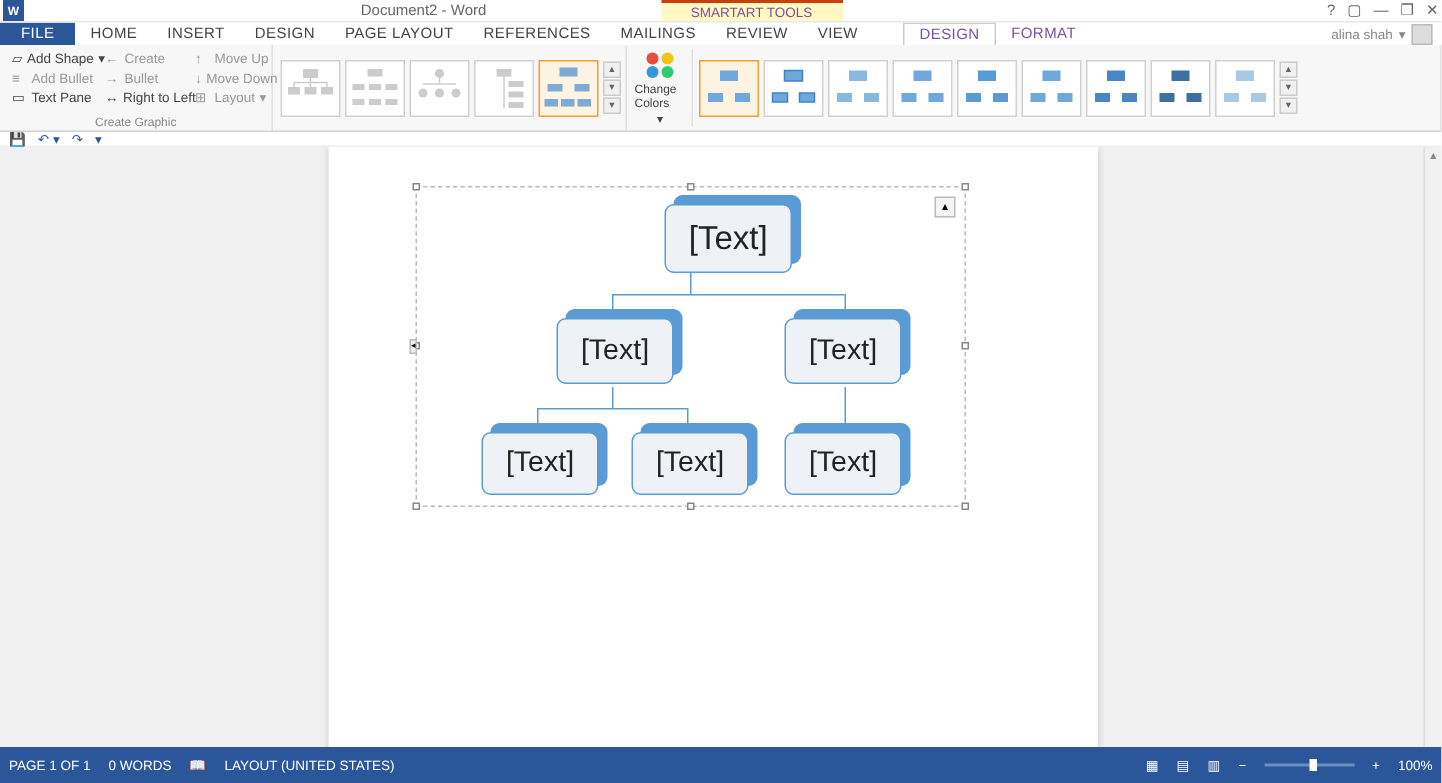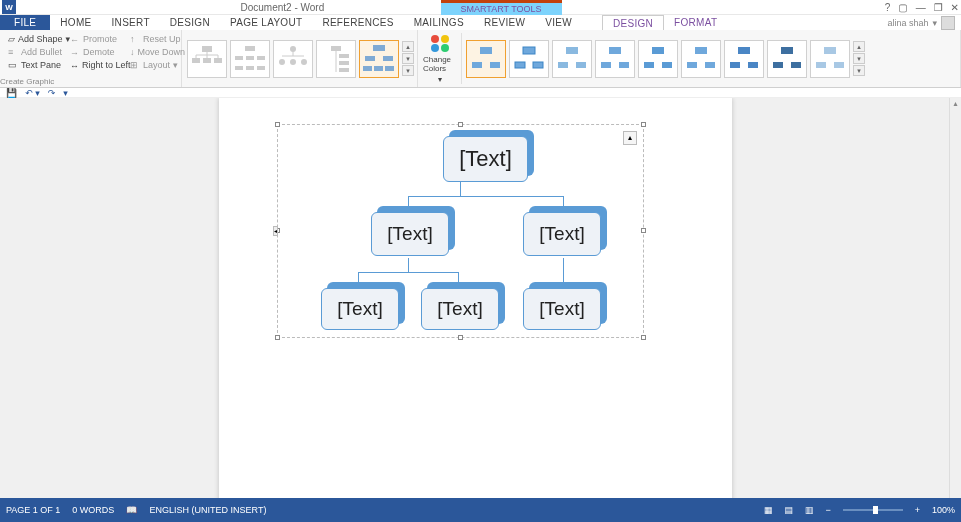--- a/index.html
+++ b/index.html
@@ -2,38 +2,38 @@
 <html><head>
 <meta charset="utf-8">
 <style>
 * { margin: 0; padding: 0; box-sizing: border-box; font-family: "Segoe UI", Arial, sans-serif; }
 body { width: 961px; height: 522px; background: #fff; overflow: hidden; position: relative; font-size: 11px; }
 
 
 .titlebar { height: 15px; background: #fff; display: flex; align-items: center; position: relative; border-bottom: 1px solid #e8e8e8; }
 .word-icon { width: 14px; height: 14px; background: #2b579a; color: #fff; display: flex; align-items: center; justify-content: center; font-size: 8px; font-weight: bold; margin-left: 2px; }
 .doc-title { position: absolute; left: 50%; transform: translateX(-240px); color: #666; font-size: 10px; }
-.smartart-tools-label { position: absolute; left: 50%; transform: translateX(-40px); background: #7dd3fc; color: #7b4fa0; font-size: 9px; padding: 1px 20px; border-top: 4px solid #c2410c; }
+.smartart-tools-label { position: absolute; left: 50%; transform: translateX(-40px); background: #fef9c3; color: #7b4fa0; font-size: 9px; padding: 1px 20px; border-top: 2px solid #c2410c; }
 .titlebar-right { position: absolute; right: 2px; display: flex; align-items: center; gap: 8px; color: #666; font-size: 10px; }
 .titlebar-right span { cursor: pointer; }
 .avatar-box { width: 14px; height: 14px; background: #ddd; border: 1px solid #bbb; }
 
 
 .tabbar { height: 15px; background: #fff; display: flex; align-items: stretch; font-size: 10px; }
 .tab { padding: 0 10px; color: #444; display: flex; align-items: center; cursor: pointer; text-transform: uppercase; letter-spacing: 0.3px; }
 .tab.file { background: #2b579a; color: #fff; padding: 0 14px; }
 .tab.context { color: #7b4fa0; }
 .tab.active { background: #fff; border: 1px solid #ccc; border-bottom: none; color: #7b4fa0; }
 .tabbar-spacer { flex: 1; }
 .tab-user { display: flex; align-items: center; gap: 4px; padding-right: 6px; color: #888; font-size: 9px; text-transform: none; justify-content: space-between; }
 
 
 .ribbon { height: 58px; background: #f7f7f7; border-bottom: 1px solid #d0d0d0; display: flex; position: relative; }
 .ribbon-group { border-right: 1px solid #e0e0e0; display: flex; flex-direction: column; position: relative; }
-.ribbon-group-label { position: absolute; bottom: 1px; left: 0; right: 0; font-size: 8px; color: #888; }
+.ribbon-group-label { position: absolute; bottom: 1px; left: 0; right: 0; text-align: center; font-size: 8px; color: #888; }
 .ribbon-content { flex: 1; display: flex; padding: 3px 5px; }
 
 
 .cg-col { display: flex; flex-direction: column; gap: 1px; }
 .cg-item { display: flex; align-items: center; gap: 3px; font-size: 9px; color: #999; padding: 1px 3px; white-space: nowrap; }
 .cg-item.enabled { color: #444; }
 .cg-icon { width: 10px; height: 10px; display: inline-block; }
 
 
 .layouts-scroll { display: flex; gap: 3px; align-items: center; }
@@ -143,35 +143,35 @@
             <span>Add Bullet</span>
           </div>
         <div class="cg-item enabled">
             <span class="cg-icon">▭</span>
             <span>Text Pane</span>
           </div>
       </div>
       <div class="cg-col" style="width:60px">
         <div class="cg-item">
             <span class="cg-icon">←</span>
-            <span>Promote</span>
+            <span>Create</span>
           </div>
         <div class="cg-item">
             <span class="cg-icon">→</span>
-            <span>Demote</span>
+            <span>Bullet</span>
           </div>
         <div class="cg-item enabled">
             <span class="cg-icon">↔</span>
             <span>Right to Left</span>
           </div>
       </div>
       <div class="cg-col" style="width:60px">
         <div class="cg-item">
             <span class="cg-icon">↑</span>
-            <span>Reset Up</span>
+            <span>Move Up</span>
           </div>
         <div class="cg-item">
             <span class="cg-icon">↓</span>
             <span>Move Down</span>
           </div>
         <div class="cg-item">
             <span class="cg-icon">⊞</span>
             <span>Layout</span>
             <span> ▾</span>
           </div>
@@ -399,21 +399,21 @@
       <div class="node-back"></div>
         <div class="node-front">[Text]</div>
     </div>
   </div>
 </div>
 
 <div class="statusbar">
   <span class="status-item">PAGE 1 OF 1</span>
   <span class="status-item">0 WORDS</span>
   <span class="status-item">📖</span>
-  <span class="status-item">ENGLISH (UNITED INSERT)</span>
+  <span class="status-item">LAYOUT (UNITED STATES)</span>
   <div class="spacer"></div>
   <span class="status-item">▦</span>
   <span class="status-item">▤</span>
   <span class="status-item">▥</span>
   <span class="status-item">−</span>
   <div class="zoom-slider"></div>
   <span class="status-item">+</span>
   <span class="status-item">100%</span>
 </div>
 

